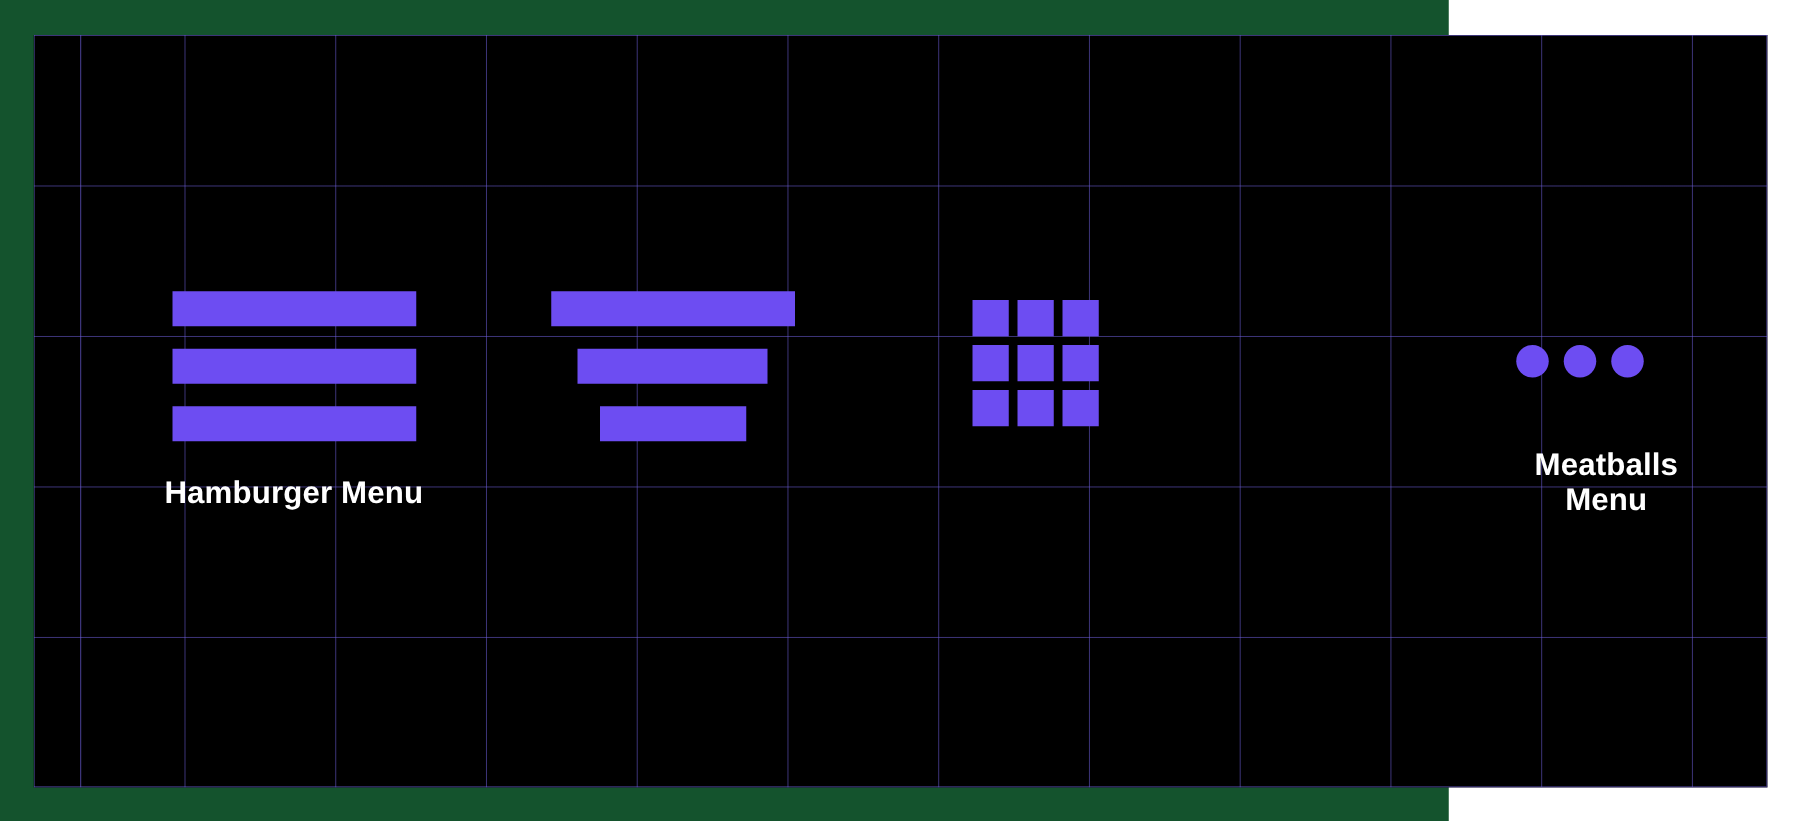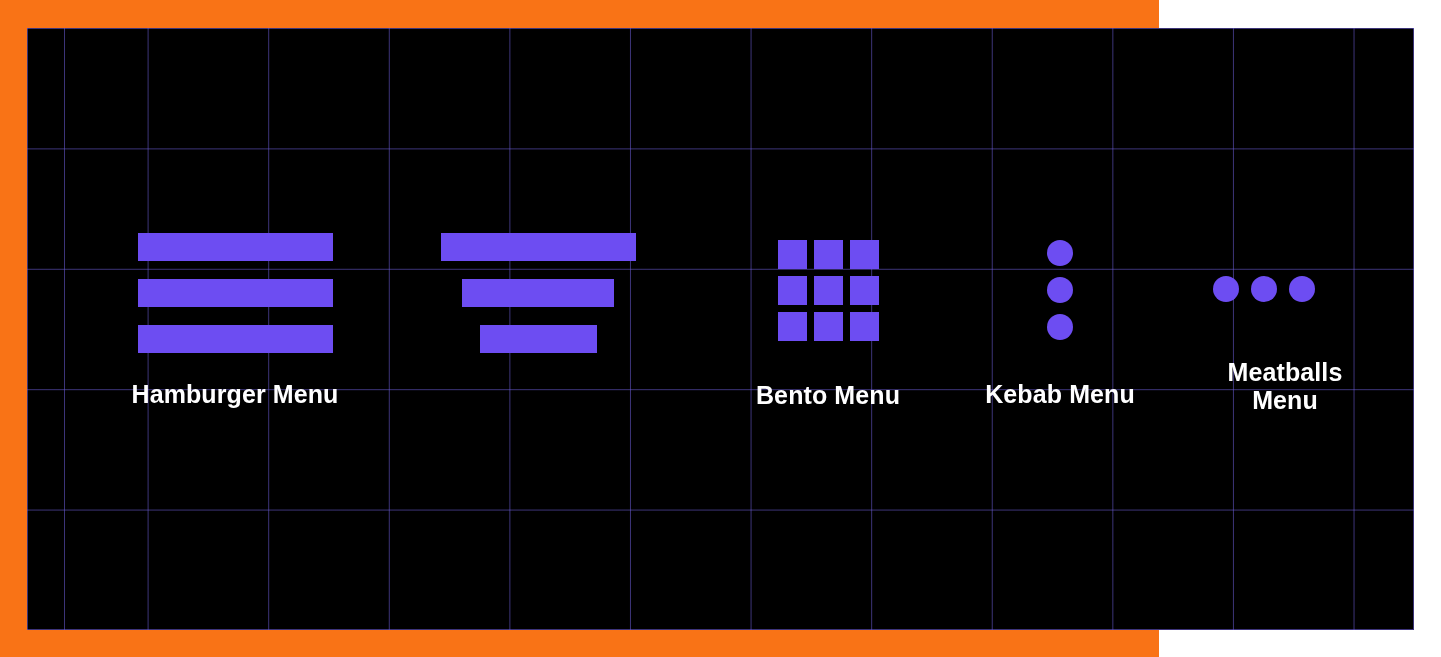--- a/index.html
+++ b/index.html
@@ -9,21 +9,21 @@
     height: 657px;
     background: #ffffff;
     font-family: "Liberation Sans", sans-serif;
     overflow: hidden;
   }
 
   #root {
     position: relative;
     width: 1159px;
     height: 657px;
-    background: #f97316;
+    background: #14532d;
     padding-left: 22px;
   }
 
   
   .panel {
     position: absolute;
     left: 27px;
     top: 28px;
     width: 1387px;
     height: 602px;
@@ -184,31 +184,22 @@
           <div class="cell"></div>
           <div class="cell"></div>
           <div class="cell"></div>
           <div class="cell"></div>
           <div class="cell"></div>
           <div class="cell"></div>
           <div class="cell"></div>
           <div class="cell"></div>
           <div class="cell"></div>
         </div>
-        <div class="item-label">Bento Menu</div>
-      </div>
-
-      <div class="item" style="left: 878px; top: 205px; width: 310px;">
-        <div class="icon-box kebab" style="margin-bottom: 40px; margin-top: 7px;">
-          <div class="dot"></div>
-          <div class="dot"></div>
-          <div class="dot"></div>
-        </div>
-        <div class="item-label">Kebab Menu</div>
-      </div>
+      </div>
+
 
       <div class="item" style="left: 1097px; top: 205px; width: 280px;">
         <div class="icon-box meatballs" style="margin-bottom: 56px; margin-top: 43px;">
           <div class="dot"></div>
           <div class="dot"></div>
           <div class="dot"></div>
         </div>
         <div class="item-label" style="max-width: 160px; margin-left: 42px;">Meatballs
 Menu</div>
       </div>

